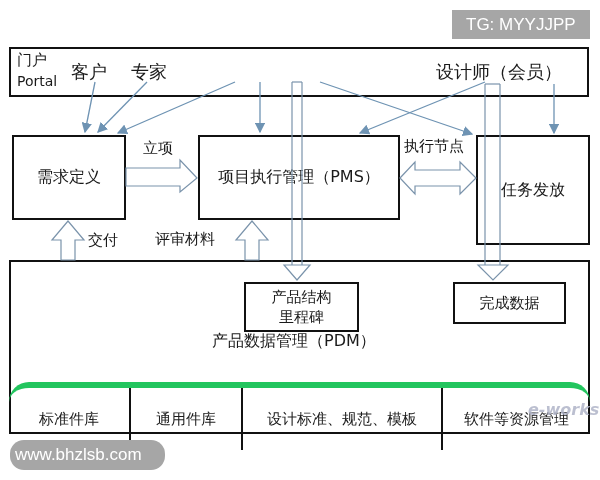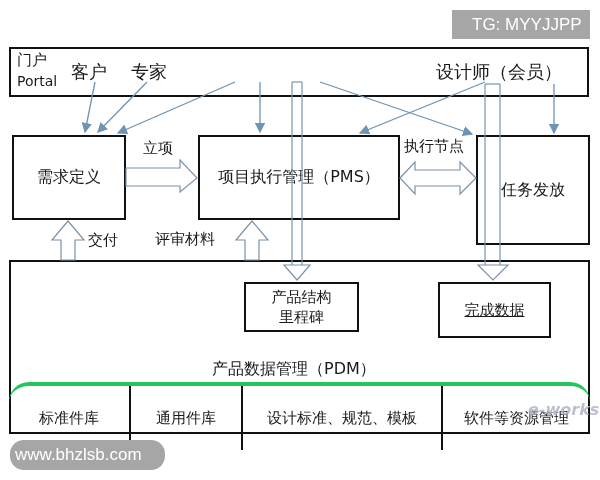--- a/index.html
+++ b/index.html
@@ -10,21 +10,21 @@
   .label { position:absolute; white-space:nowrap; }
   .wm { position:absolute; background:#a6a6a6; color:#fff;
         font-family:"Liberation Sans", sans-serif; }
   svg.overlay { position:absolute; left:0; top:0; pointer-events:none; }
   .cell { position:absolute; top:0; height:100%; border-right:2px solid #111; box-sizing:border-box;
           display:flex; align-items:center; justify-content:center; font-size:15px; }
 </style>
 </head>
 <body>
 
-<div class="wm" style="left:452px; top:10px; width:138px; height:29px; font-size:17px; line-height:29px; padding-left:20px; box-sizing:border-box;">TG: MYYJJPP</div>
+<div class="wm" style="left:452px; top:10px; width:138px; height:29px; font-size:17px; line-height:29px; padding-left:14px; box-sizing:border-box;">TG: MYYJJPP</div>
 
 <div class="box" style="left:9px; top:47px; width:580px; height:50px;">
   <div class="label" style="left:6px; top:2px; font-size:15px;">门户</div>
   <div class="label" style="left:6px; top:24px; font-size:14px;">Portal</div>
   <div class="label" style="left:60px; top:11px; font-size:18px;">客户</div>
   <div class="label" style="left:120px; top:11px; font-size:18px;">专家</div>
   <div class="label" style="left:425px; top:11px; font-size:18px;">设计师（会员）</div>
 </div>
 
 <div class="box center" style="left:12px; top:135px; width:114px; height:85px; font-size:16px;">
@@ -38,30 +38,30 @@
 <div class="box center" style="left:476px; top:135px; width:114px; height:110px; font-size:16px;">
   <span>任务发放</span>
 </div>
 
 <div class="label" style="left:143px; top:139px; font-size:15px;">立项</div>
 <div class="label" style="left:404px; top:137px; font-size:15px;">执行节点</div>
 <div class="label" style="left:88px; top:231px; font-size:15px;">交付</div>
 <div class="label" style="left:155px; top:230px; font-size:15px;">评审材料</div>
 
 <div class="box" style="left:9px; top:260px; width:581px; height:174px;">
-  <div class="label" style="left:201px; top:97px; font-size:16px;">产品数据管理（PDM）</div>
+  <div class="label" style="left:201px; top:69px; font-size:16px;">产品数据管理（PDM）</div>
   <div class="box center" style="left:233px; top:20px; width:115px; height:50px; font-size:15px; flex-direction:column; line-height:20px;">
     <span>产品结构</span>
     <span>里程碑</span>
   </div>
-  <div class="box center" style="left:427px; top:20px; width:113px; height:56px; font-size:15px;text-decoration:underline;">
+  <div class="box center" style="left:442px; top:20px; width:113px; height:42px; font-size:15px;">
     <span>完成数据</span>
   </div>
 
-  <div style="position:absolute; left:-2px; top:120px; width:581px; height:68px; border-top:4px solid #22c55e; box-sizing:border-box;border-radius:20px;">
+  <div style="position:absolute; left:-2px; top:120px; width:581px; height:68px; border-top:6px solid #22c55e; box-sizing:border-box;border-radius:20px;">
     <div class="cell" style="left:0; width:122px;">
         <span>标准件库</span>
       </div>
     <div class="cell" style="left:122px; width:112px;">
         <span>通用件库</span>
       </div>
     <div class="cell" style="left:234px; width:200px;">
         <span>设计标准、规范、模板</span>
       </div>
     <div class="cell" style="left:434px; width:147px; border-right:none;">

